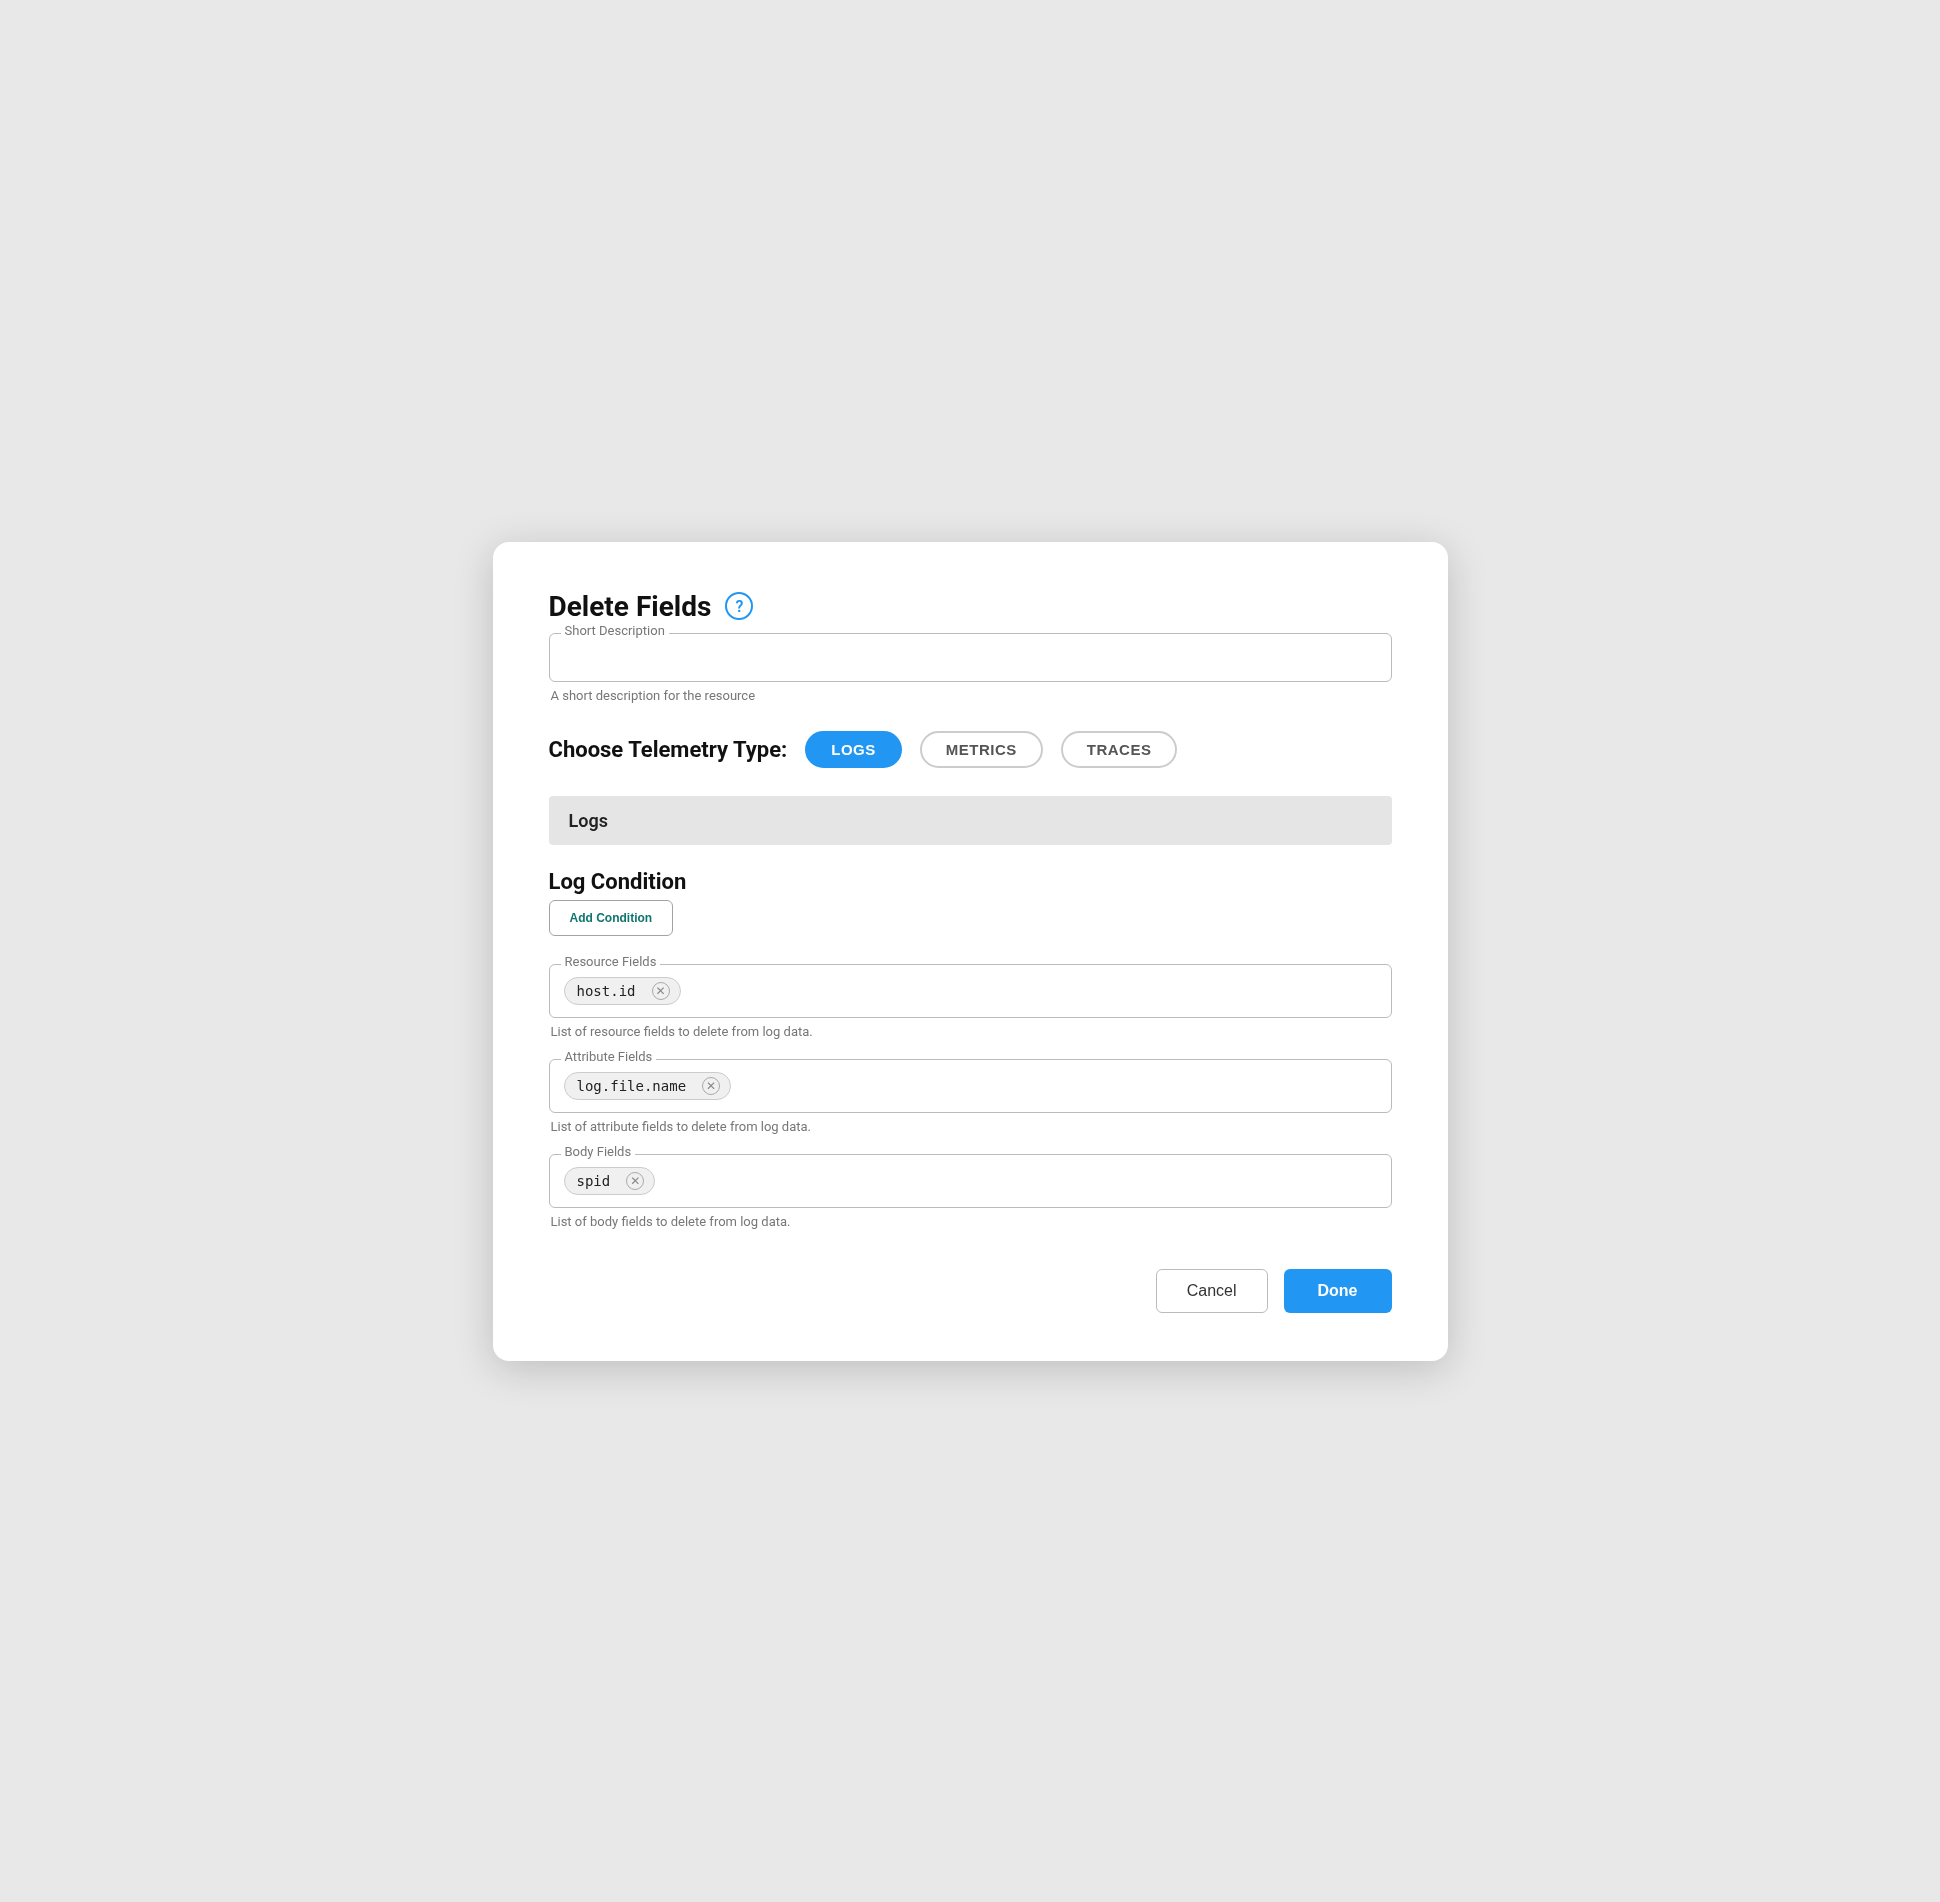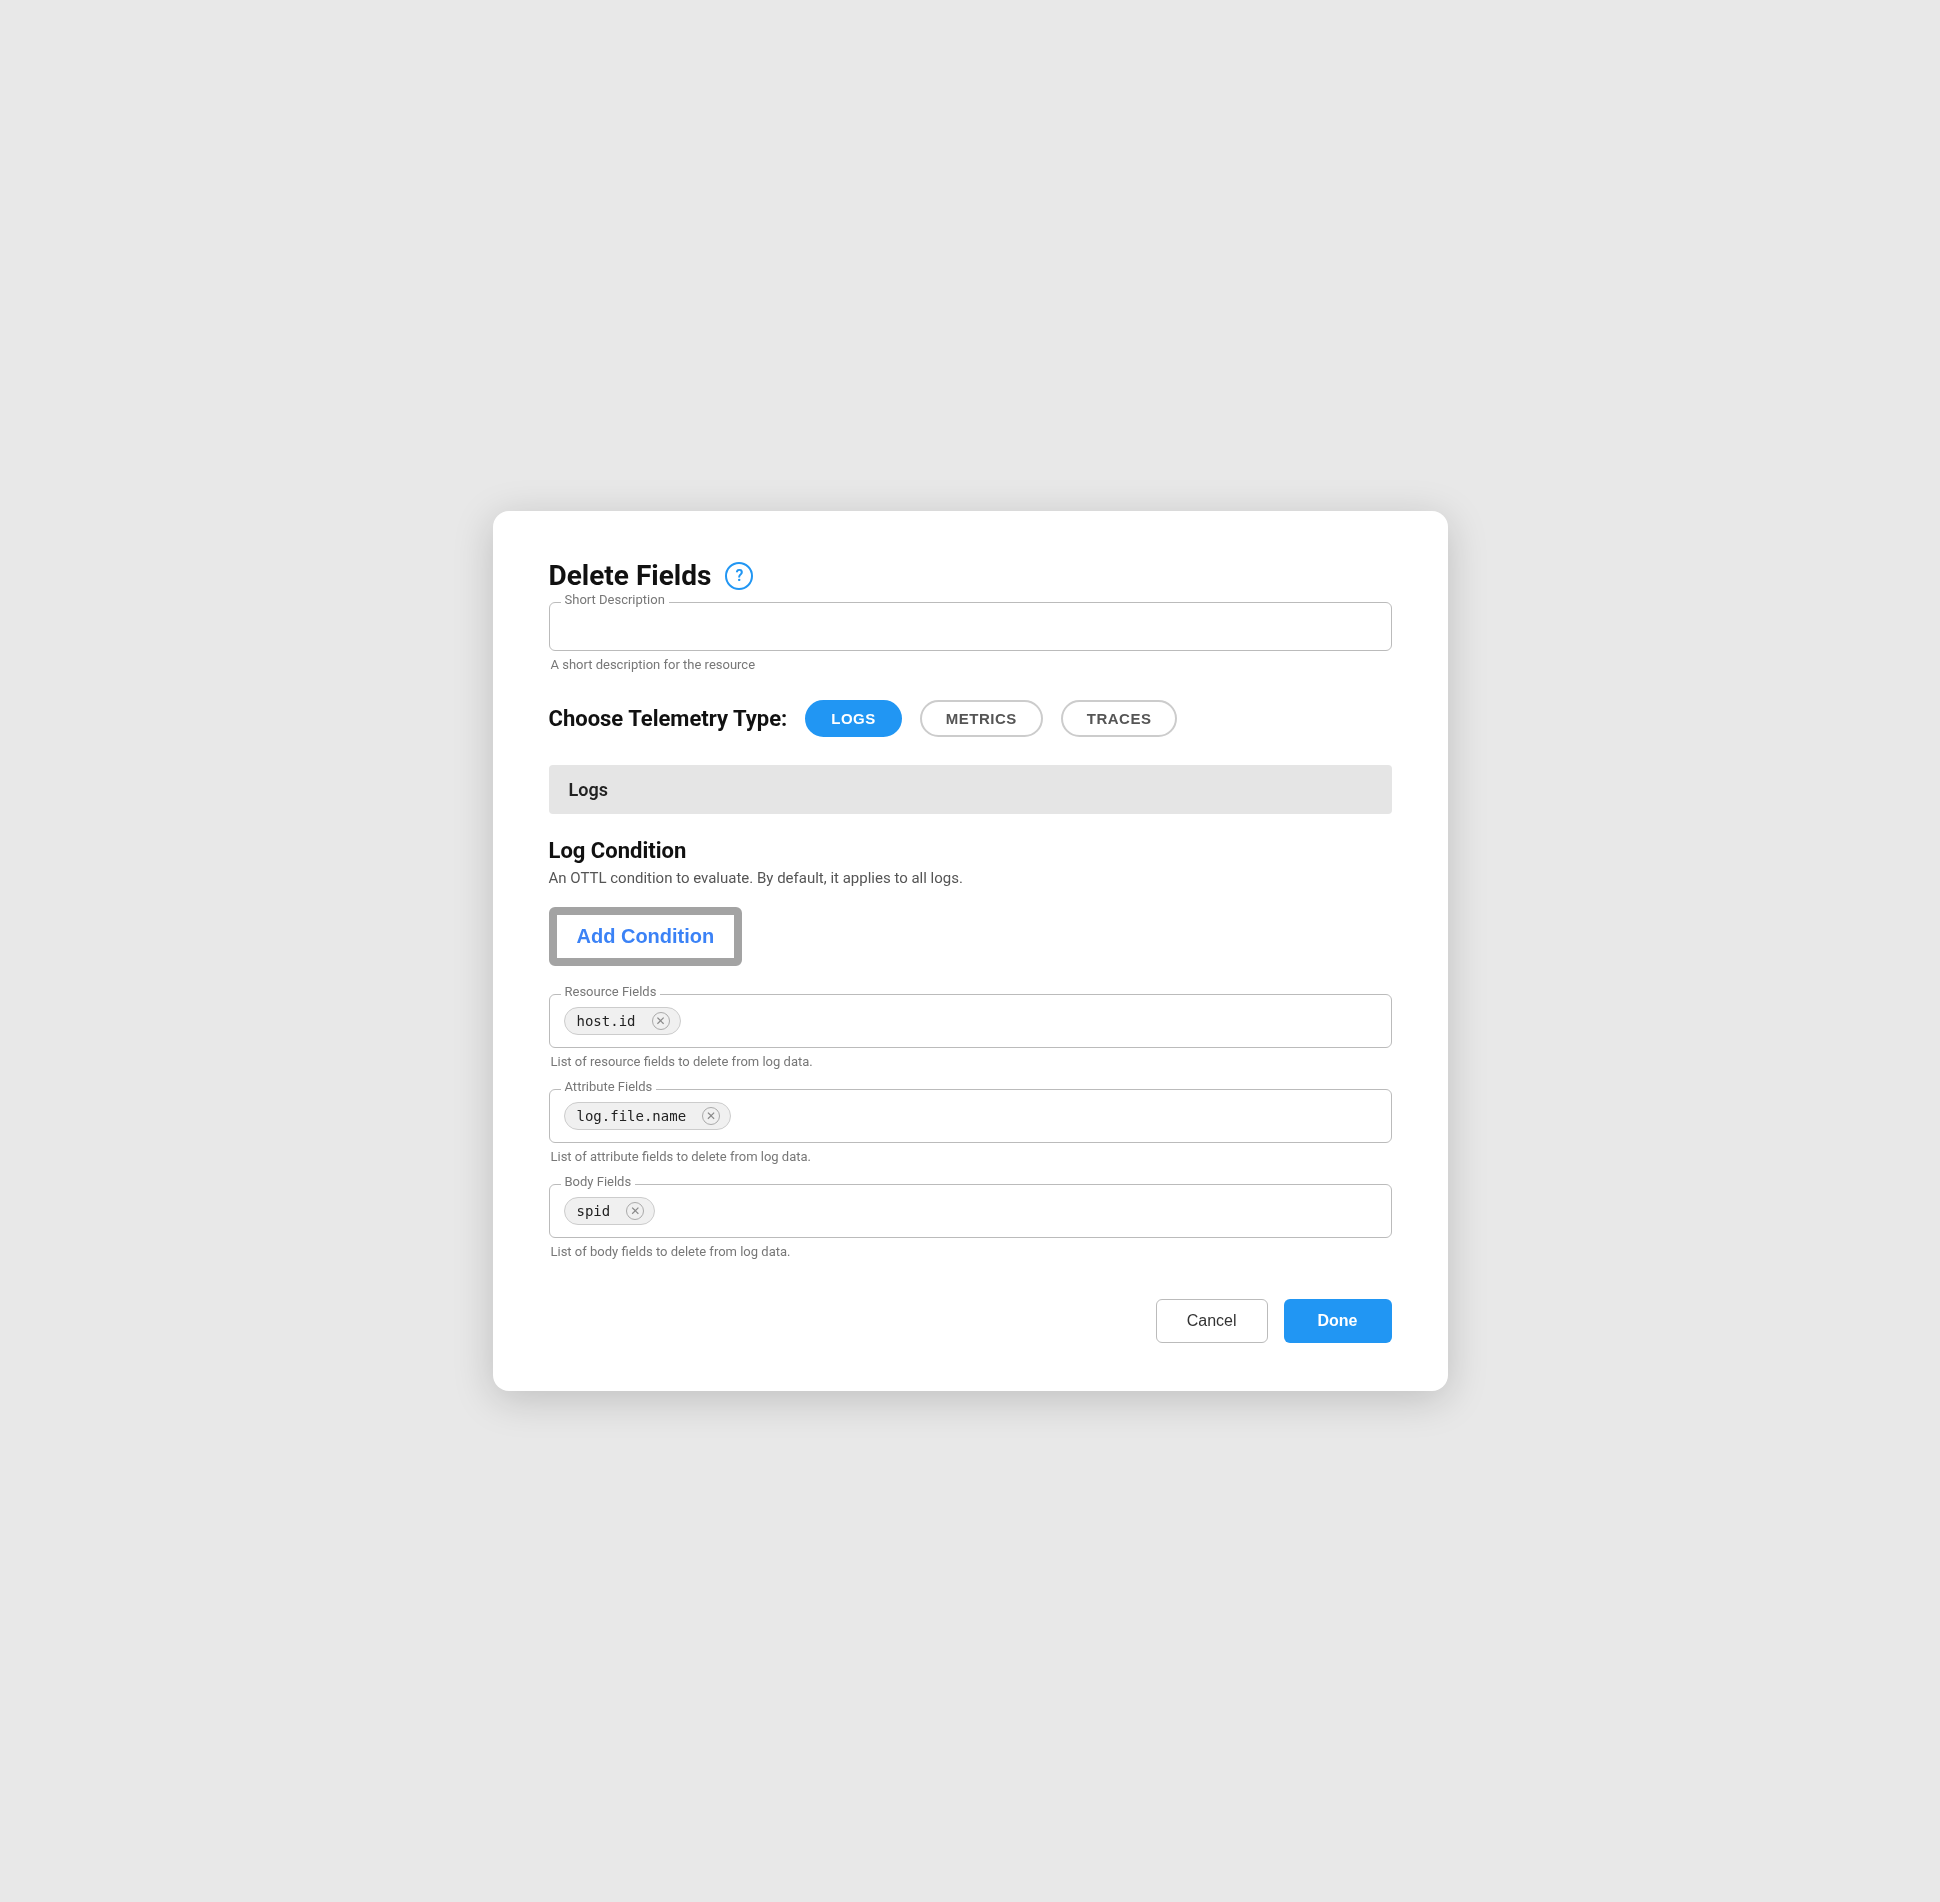--- a/index.html
+++ b/index.html
@@ -119,26 +119,26 @@
       font-weight: 700;
       color: #111;
       margin-bottom: 6px;
     }
     .log-condition-desc {
       font-size: 15px;
       color: #555;
       margin-bottom: 20px;
     }
     .add-condition-btn {
-      border: 8px solid #a3a3a3;
-      background: transparent;
-      color: #3b82f6;
+      border: 1px solid #a3a3a3;
+      background: transparent;
+      color: #0f766e;
       border-radius: 6px;
       padding: 10px 20px;
-      font-size: 20px;
+      font-size: 12px;
       font-weight: 600;
       cursor: pointer;
       margin-bottom: 28px;
     }
     .tag-input-group {
       position: relative;
       margin-bottom: 8px;
     }
     .tag-input-group label {
       position: absolute;
@@ -236,21 +236,20 @@
     <span class="telemetry-label">Choose Telemetry Type:</span>
     <button class="tele-btn active">LOGS</button>
     <button class="tele-btn">METRICS</button>
     <button class="tele-btn">TRACES</button>
   </div>
 
   <div class="section-header">Logs</div>
 
   <div>
     <h2 class="log-condition-title">Log Condition</h2>
-    <p class="log-condition-desc">An OTTL condition to evaluate. By default, it applies to all logs.</p>
     <button class="add-condition-btn">Add Condition</button>
   </div>
 
   <div class="tag-input-group" style="margin-bottom: 20px;">
     <label>Resource Fields</label>
     <div class="tag-input-box">
       <span class="tag">
         <span>host.id</span>
         <button class="tag-remove">✕</button>
       </span>

